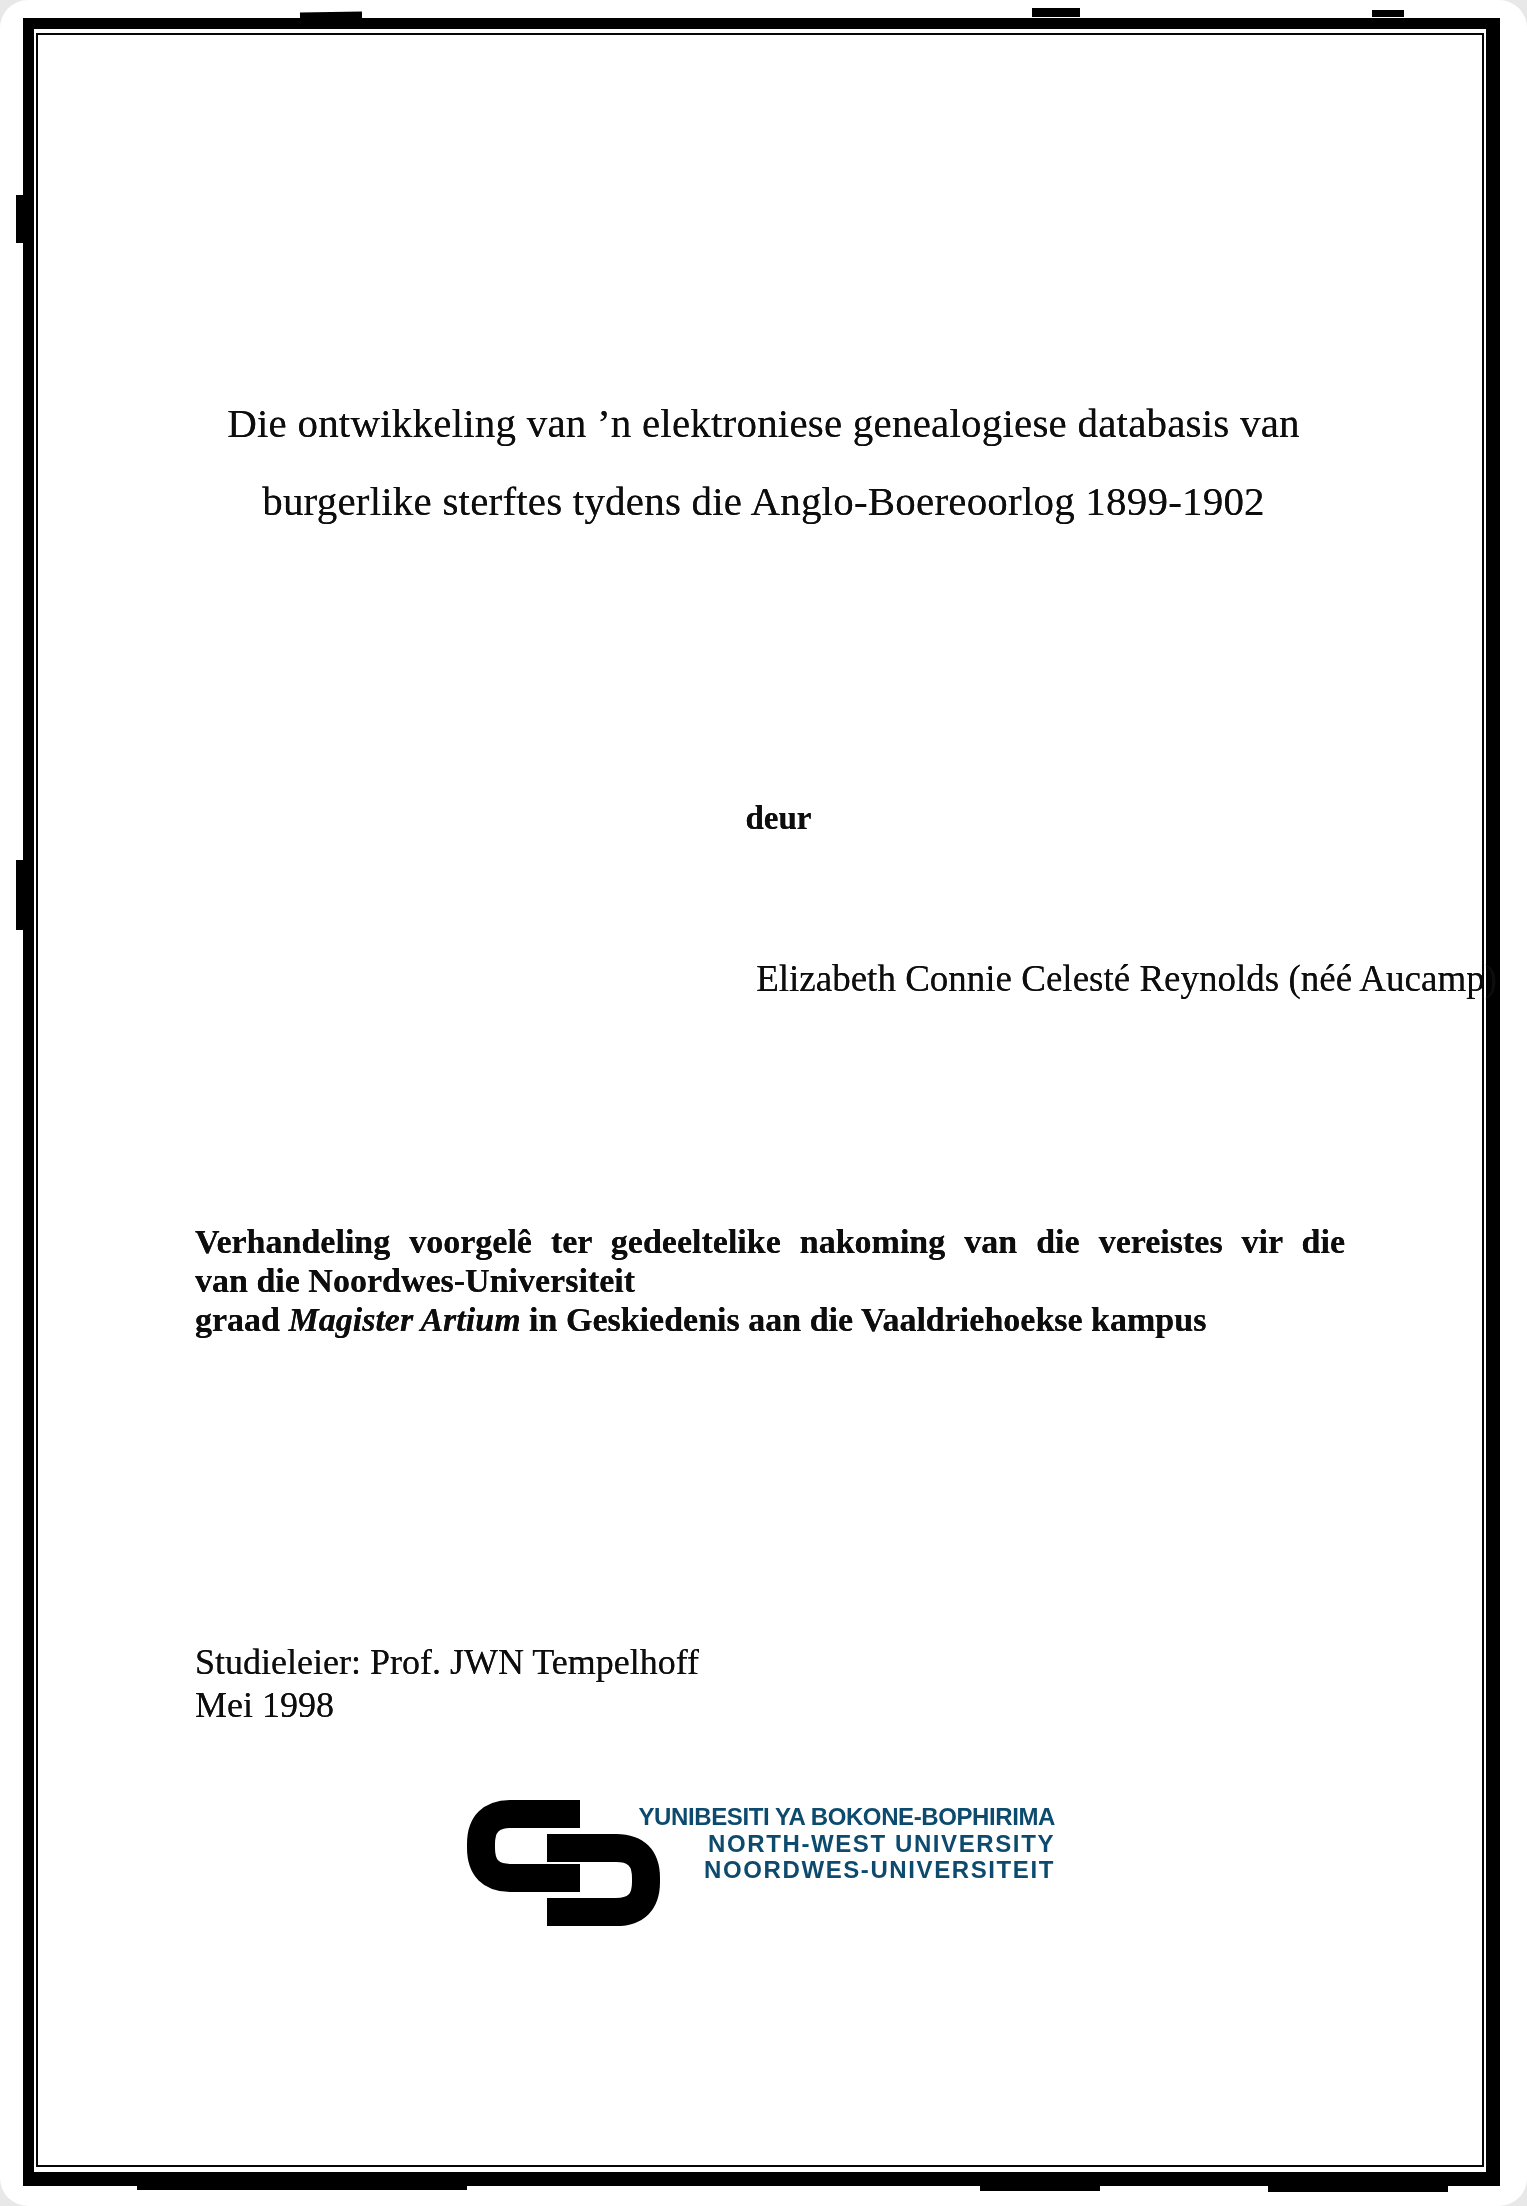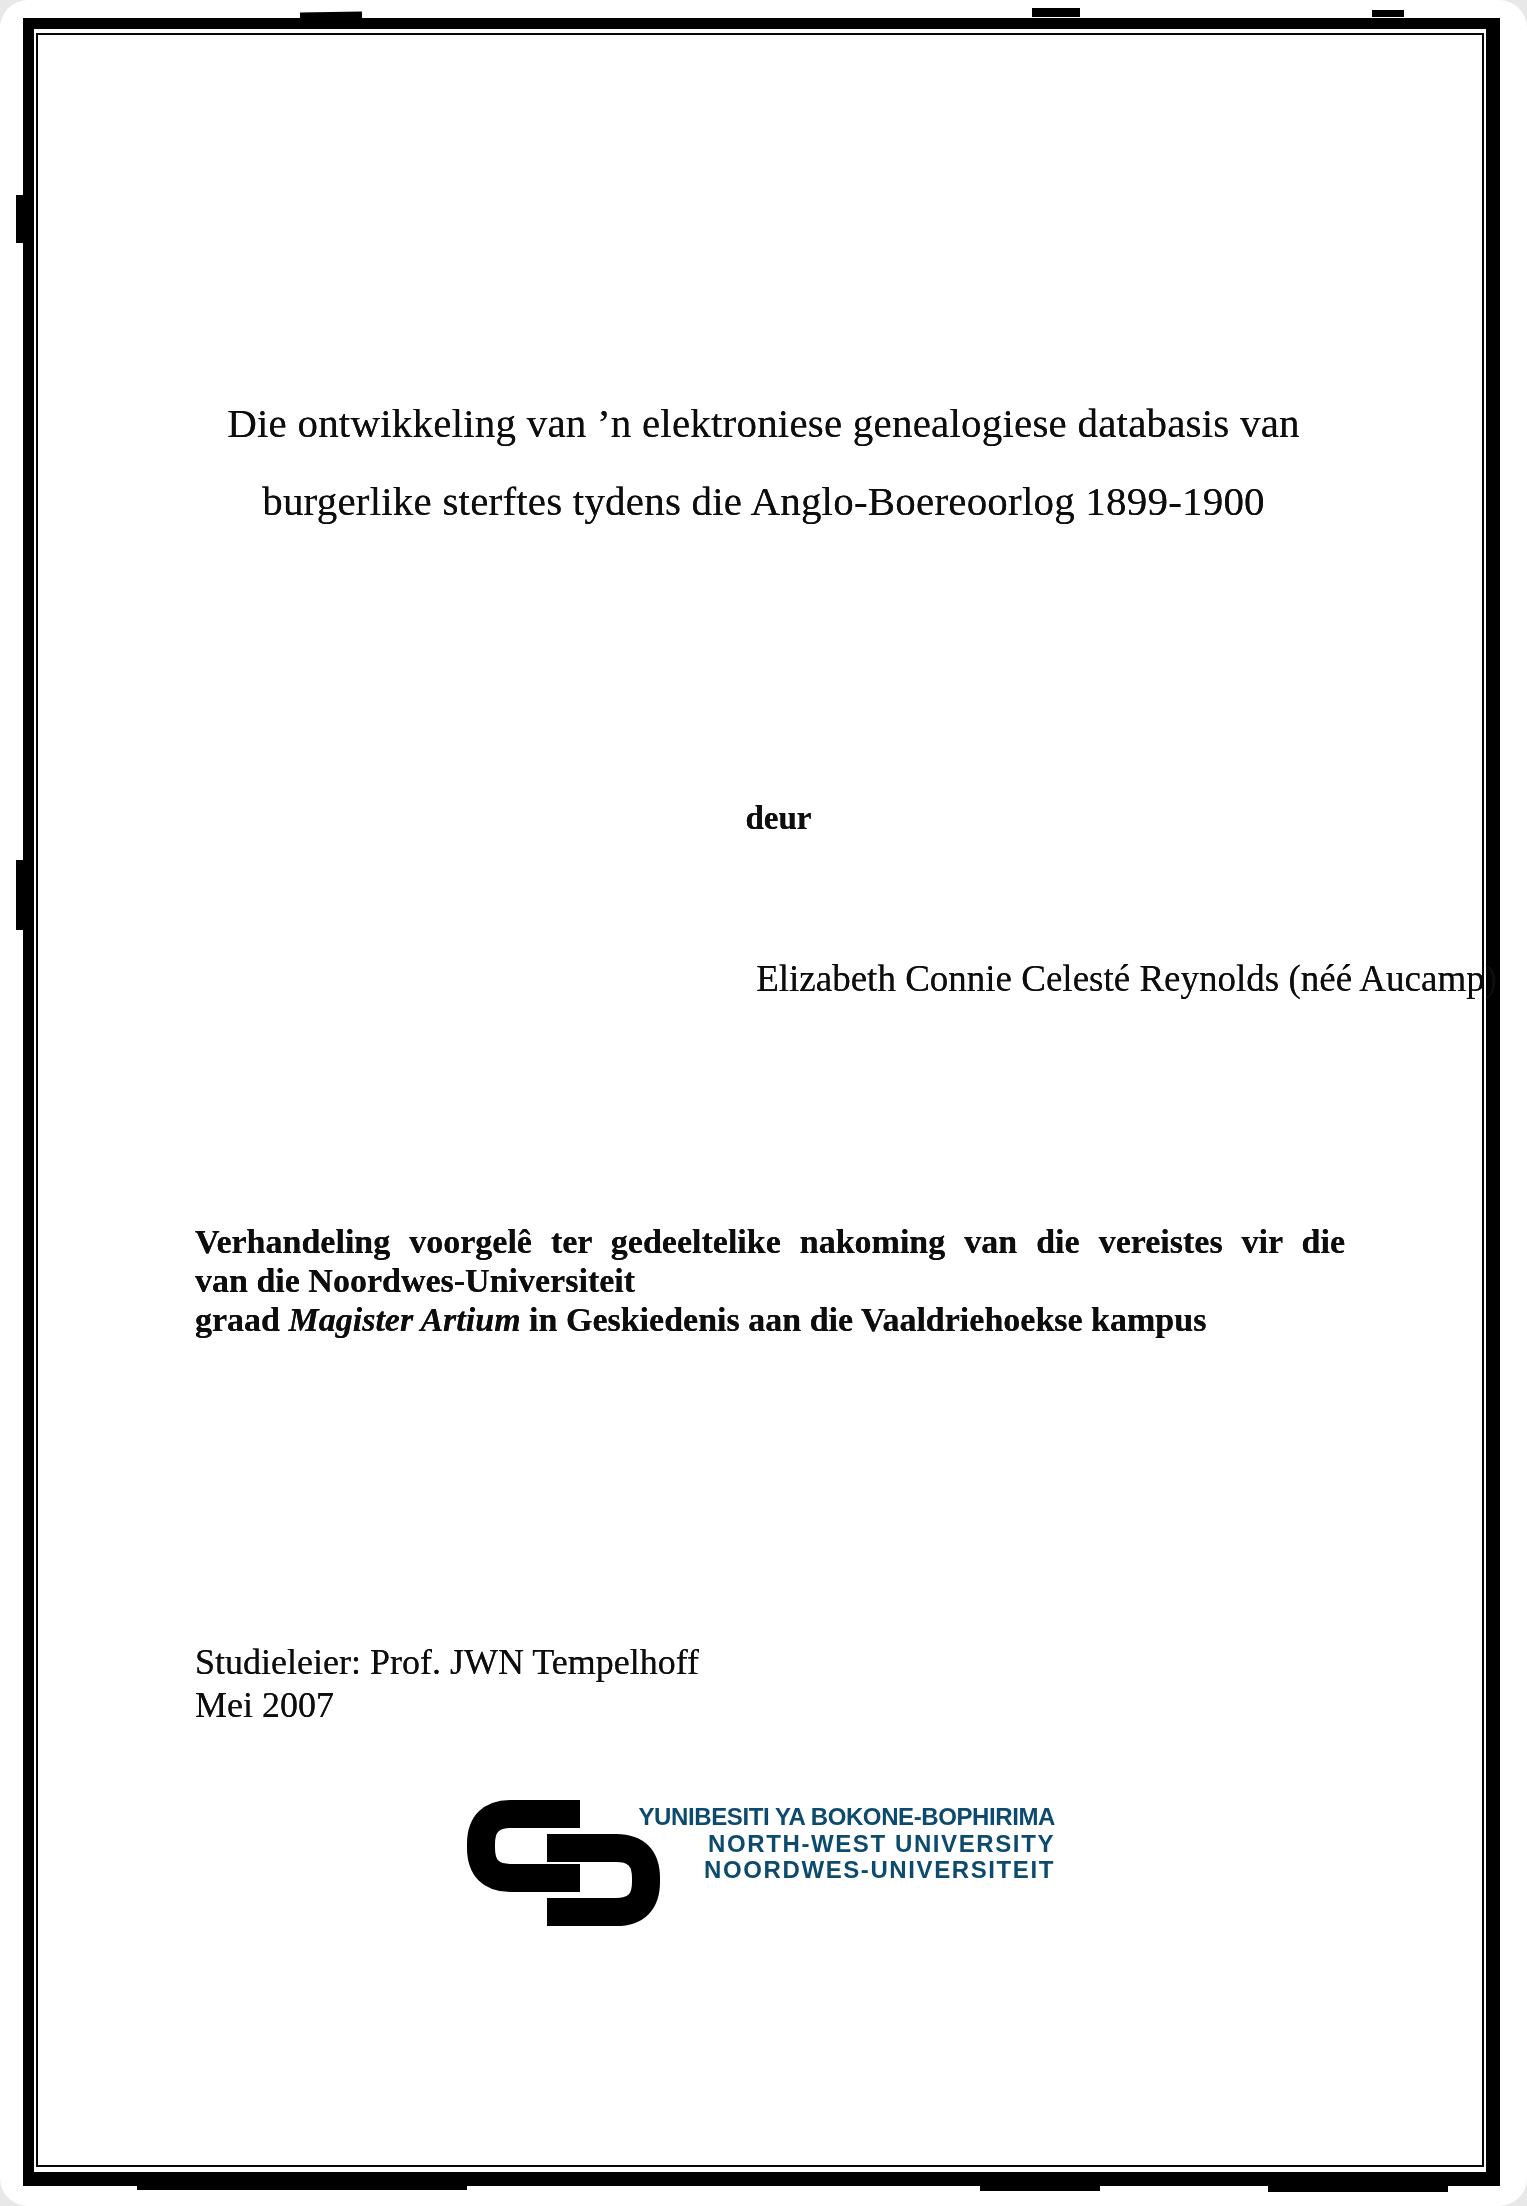--- a/index.html
+++ b/index.html
@@ -57,35 +57,35 @@
     <div class="artifact" style="left:1372px;top:10px;width:32px;height:7px;"></div>
     <div class="artifact" style="left:16px;top:195px;width:9px;height:48px;"></div>
     <div class="artifact" style="left:16px;top:860px;width:9px;height:70px;"></div>
     <div class="artifact" style="left:137px;top:2182px;width:330px;height:8px;"></div>
     <div class="artifact" style="left:980px;top:2183px;width:120px;height:8px;"></div>
     <div class="artifact" style="left:1268px;top:2183px;width:180px;height:9px;"></div>
   </div>
 
   <div class="title-block txt">
     <div>Die ontwikkeling van ’n elektroniese genealogiese databasis van</div>
-    <div>burgerlike sterftes tydens die Anglo-Boereoorlog 1899-1900</div>
+    <div>burgerlike sterftes tydens die Anglo-Boereoorlog 1899-1902</div>
   </div>
 
   <div class="byline txt">deur</div>
 
   <div class="author txt">Elizabeth Connie Celesté Reynolds (néé Aucamp)</div>
 
   <div class="statement txt">
     <div class="justified">Verhandeling voorgelê ter gedeeltelike nakoming van die vereistes vir die</div>
     <div>van die Noordwes-Universiteit</div>
     <div><span>graad </span><span class="italic">Magister Artium</span><span> in Geskiedenis aan die Vaaldriehoekse kampus</span></div>
   </div>
 
   <div class="supervisor txt">Studieleier: Prof. JWN Tempelhoff</div>
-  <div class="dateline txt">Mei 2007</div>
+  <div class="dateline txt">Mei 1998</div>
 
   <div class="logo">
     <svg width="193" height="126" viewBox="0 0 193 126" aria-hidden="true">
       <path d="M 113 14 H 44 Q 14 14 14 44 L 14 48 Q 14 78 44 78 H 113" fill="none" stroke="#000" stroke-width="28"></path>
       <path d="M 80 48 H 149 Q 179 48 179 78 L 179 82 Q 179 112 149 112 H 80" fill="none" stroke="#000" stroke-width="28"></path>
     </svg>
     <div class="logo-text">
       <div class="l1">YUNIBESITI YA BOKONE-BOPHIRIMA</div>
       <div class="l2">NORTH-WEST UNIVERSITY</div>
       <div class="l3">NOORDWES-UNIVERSITEIT</div>

